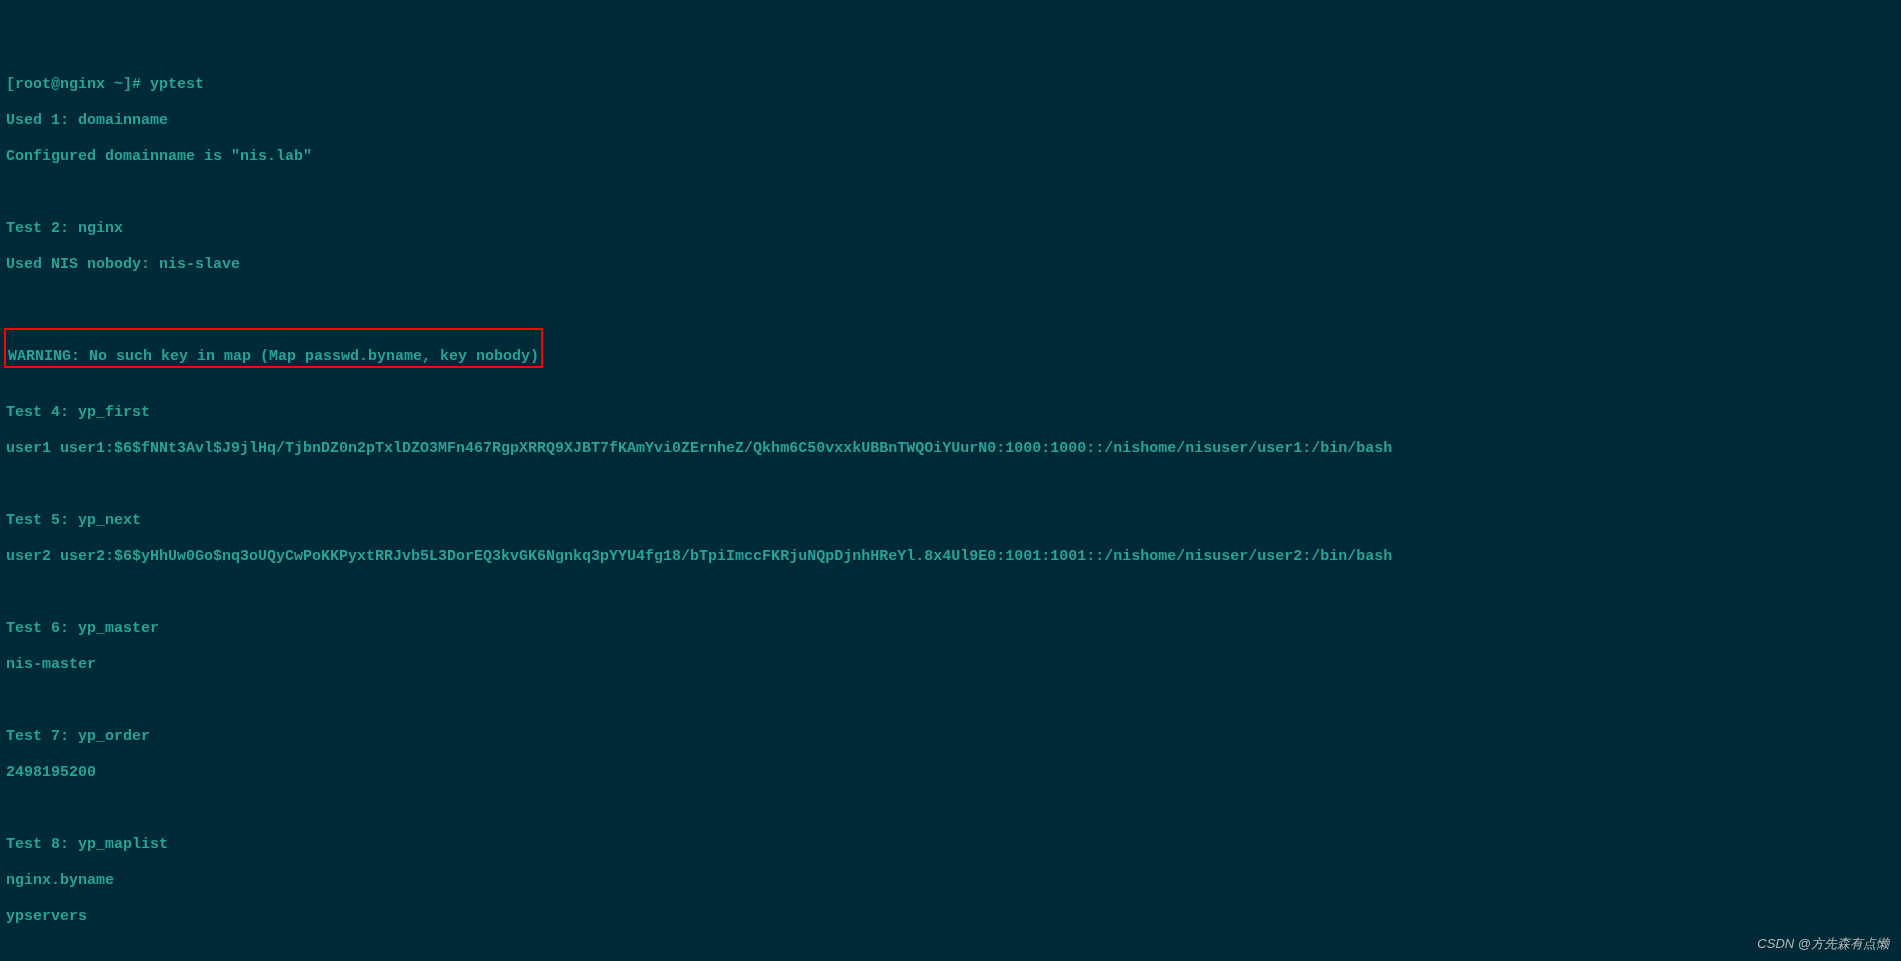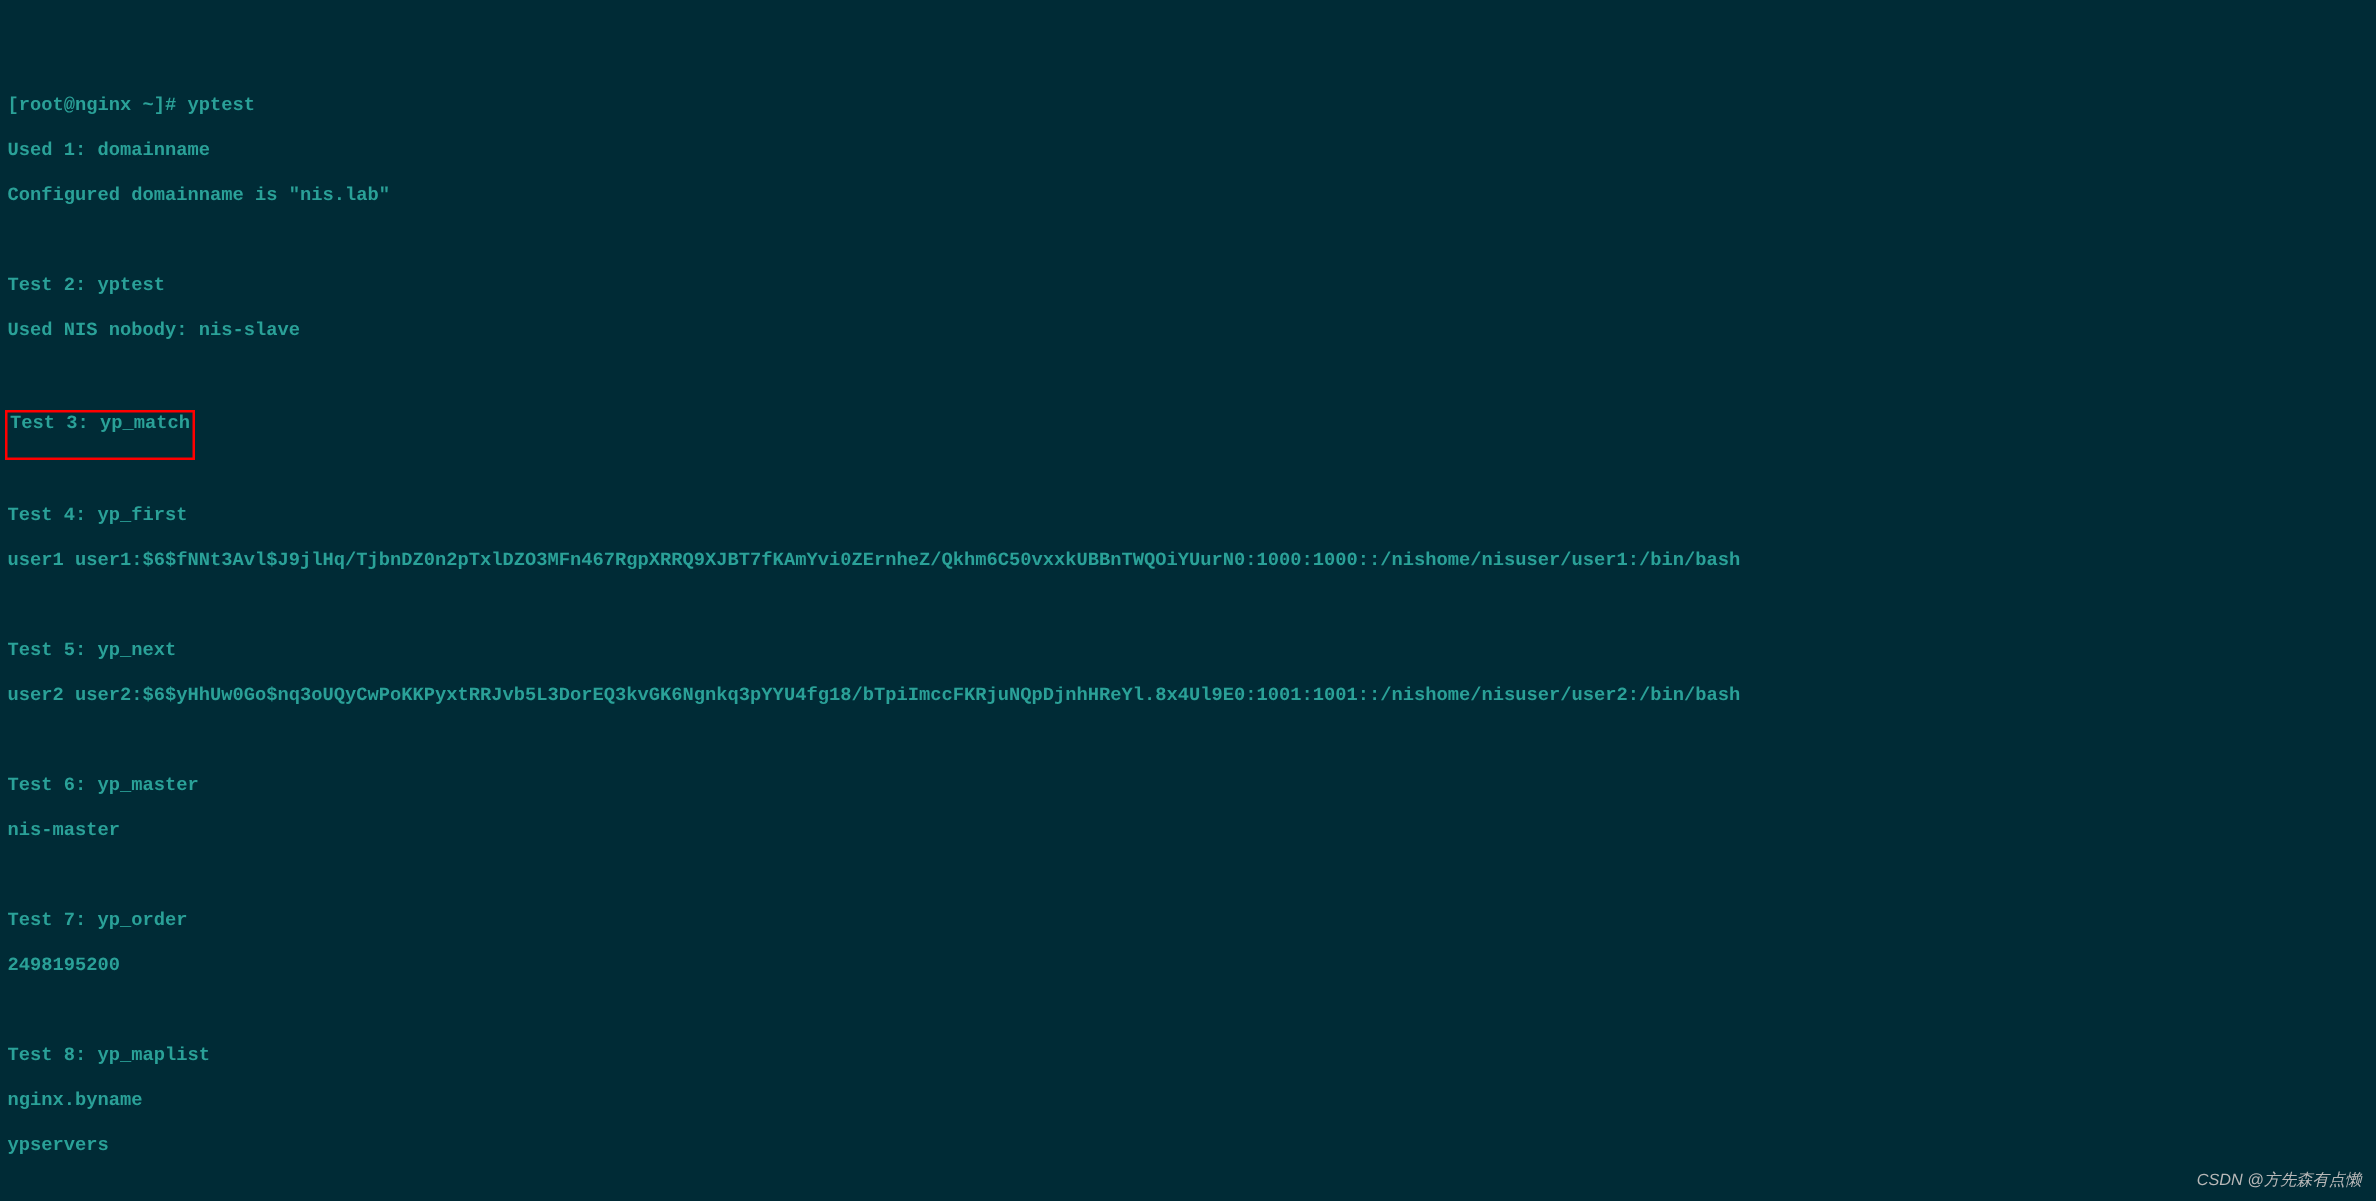--- a/index.html
+++ b/index.html
@@ -41,25 +41,25 @@
   </style>
 </head>
 <body>
 
 
 
 <span class="line">[root@nginx ~]# yptest</span>
 <span class="line">Used 1: domainname</span>
 <span class="line">Configured domainname is "nis.lab"</span>
 <span class="line"> </span>
-<span class="line">Test 2: yptest</span>
+<span class="line">Test 2: nginx</span>
 <span class="line">Used NIS nobody: nis-slave</span>
 <span class="line"> </span>
-<span class="red-box"><span class="line">Test 3: yp_match</span>
-</span>
+<span class="red-box">
+<span class="line">WARNING: No such key in map (Map passwd.byname, key nobody)</span></span>
 <span class="line"> </span>
 <span class="line">Test 4: yp_first</span>
 <span class="line">user1 user1:$6$fNNt3Avl$J9jlHq/TjbnDZ0n2pTxlDZO3MFn467RgpXRRQ9XJBT7fKAmYvi0ZErnheZ/Qkhm6C50vxxkUBBnTWQOiYUurN0:1000:1000::/nishome/nisuser/user1:/bin/bash</span>
 <span class="line"> </span>
 <span class="line">Test 5: yp_next</span>
 <span class="line">user2 user2:$6$yHhUw0Go$nq3oUQyCwPoKKPyxtRRJvb5L3DorEQ3kvGK6Ngnkq3pYYU4fg18/bTpiImccFKRjuNQpDjnhHReYl.8x4Ul9E0:1001:1001::/nishome/nisuser/user2:/bin/bash</span>
 <span class="line"> </span>
 <span class="line">Test 6: yp_master</span>
 <span class="line">nis-master</span>
 <span class="line"> </span>

